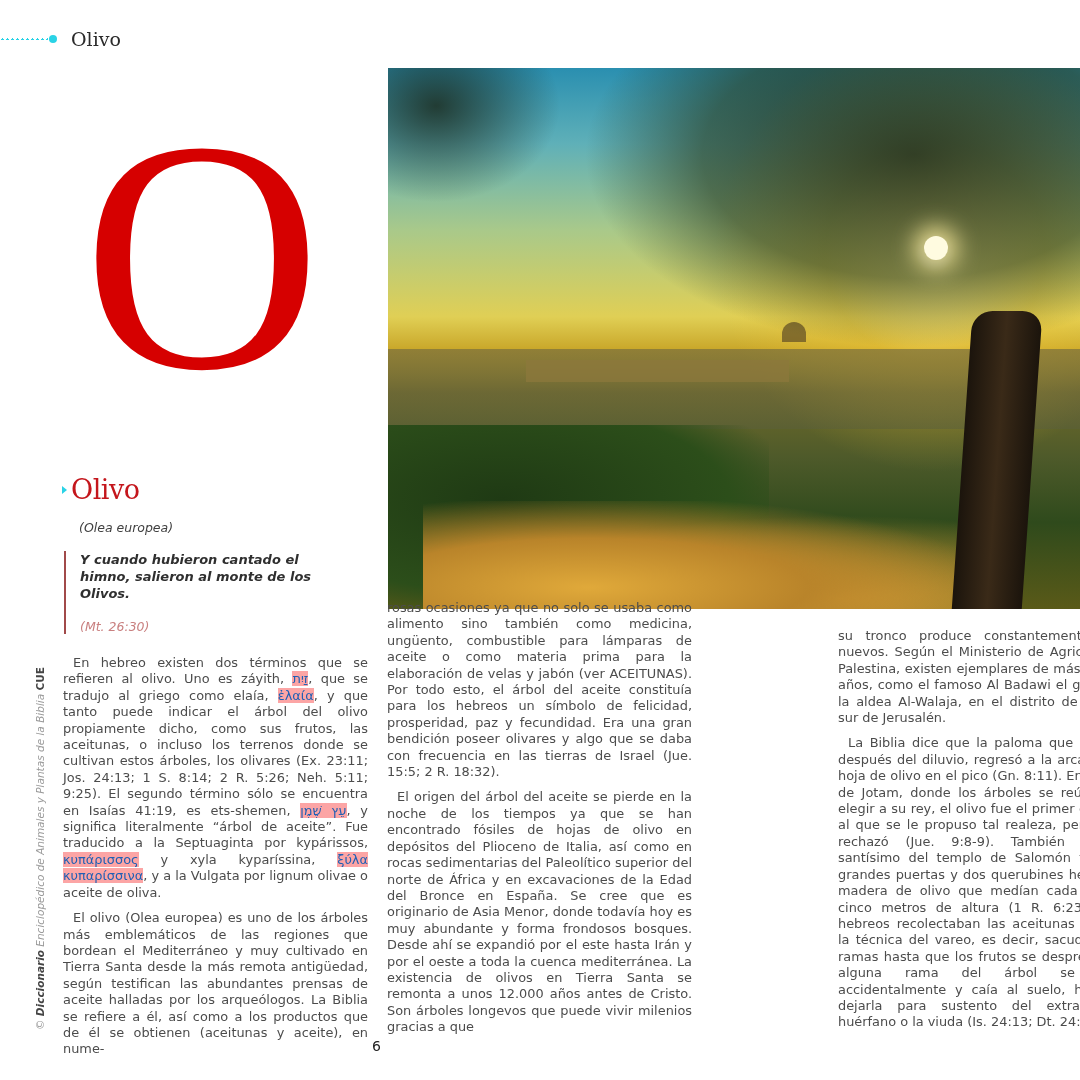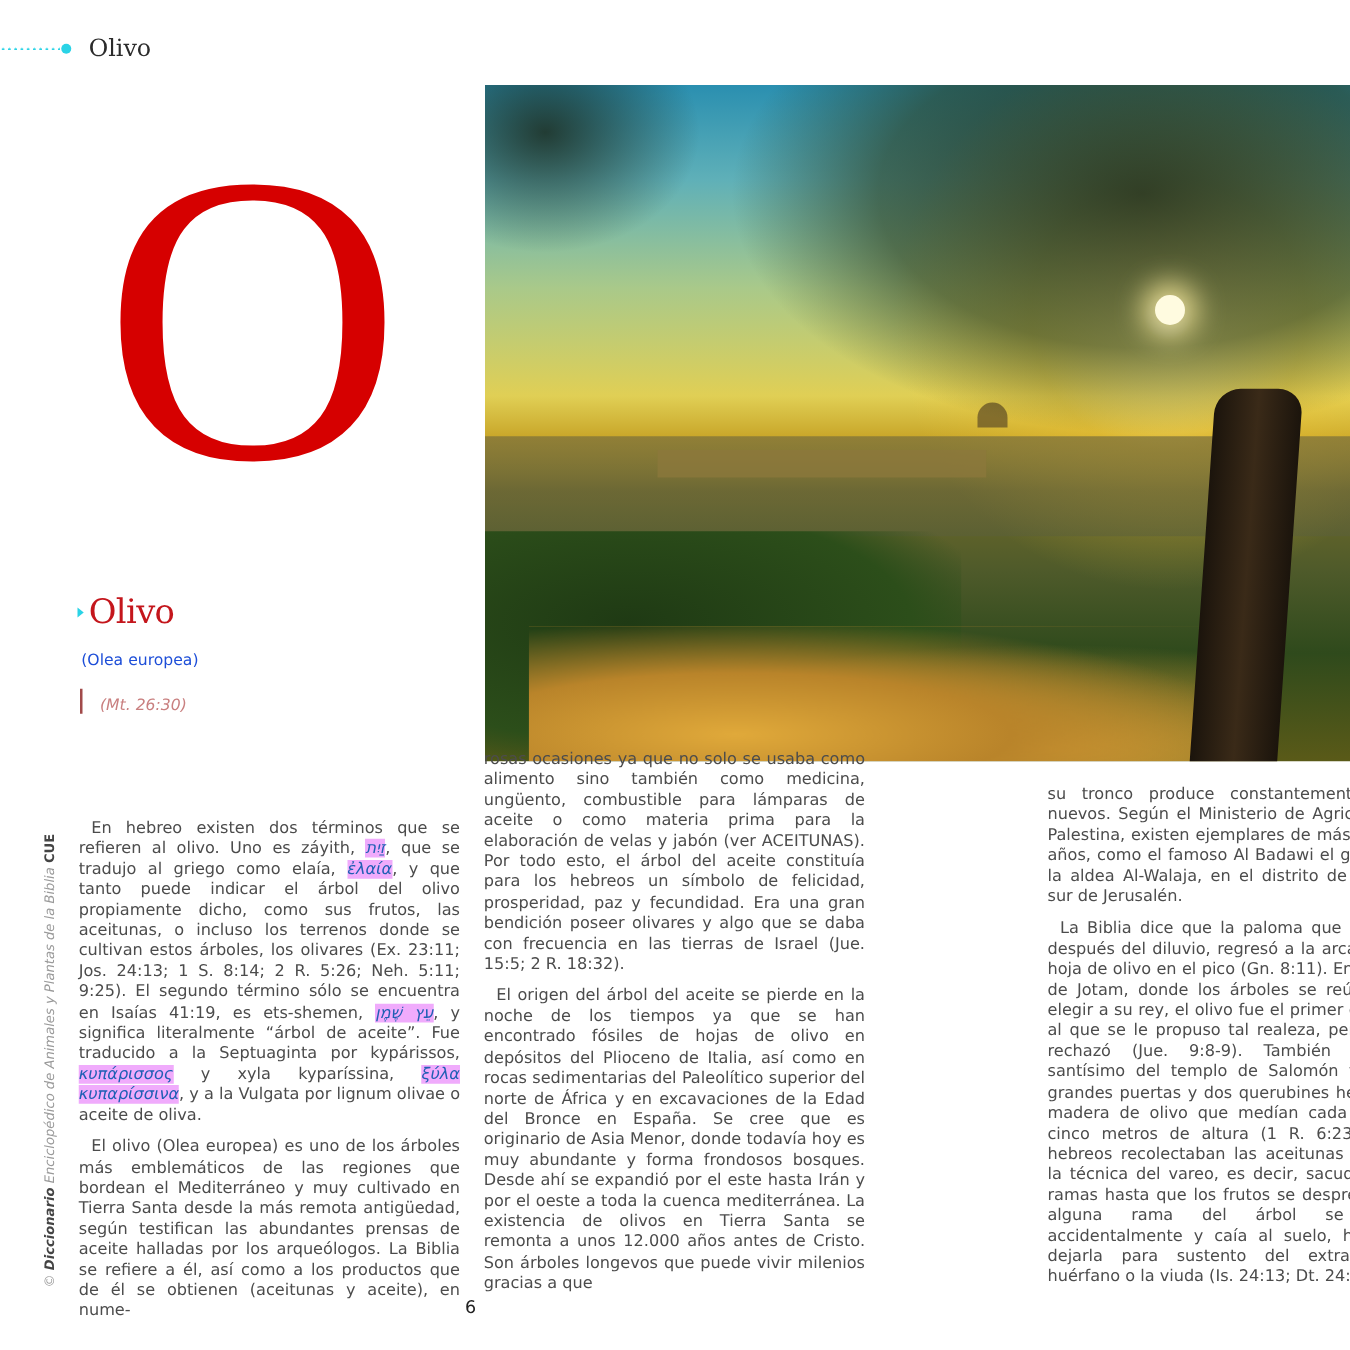--- a/index.html
+++ b/index.html
@@ -27,37 +27,37 @@
   .photo .trees-left { position: absolute; left: 0; top: 66%; width: 55%; height: 34%; background: radial-gradient(ellipse at 30% 40%, #1f3a14, #2c4e1a 60%, transparent 80%); }
   .photo .grass { position: absolute; left: 5%; bottom: 0; width: 80%; height: 20%; background: radial-gradient(ellipse at 30% 80%, #e0a93a, #b9842a 40%, transparent 75%), radial-gradient(ellipse at 75% 90%, #d9a43a, transparent 60%); }
   .photo .canopy { position: absolute; left: 28%; top: -8%; width: 80%; height: 60%; background: radial-gradient(ellipse at 60% 40%, rgba(30,40,20,0.85), rgba(40,55,25,0.6) 45%, transparent 70%); }
   .photo .canopy-left { position: absolute; left: -5%; top: -5%; width: 30%; height: 30%; background: radial-gradient(ellipse at 40% 40%, rgba(25,35,20,0.8), transparent 70%); }
   .photo .trunk { position: absolute; left: 83%; top: 45%; width: 70px; height: 56%; background: linear-gradient(90deg, #1b140c, #3a2a18 50%, #1b140c); border-radius: 20px 20px 0 0; transform: skewX(-4deg); }
   .photo .sun { position: absolute; left: 77.5%; top: 31%; width: 24px; height: 24px; border-radius: 50%; background: #fffbe0; box-shadow: 0 0 22px 10px rgba(255,240,160,0.8); }
 
   .entry-title { position: absolute; left: 62px; top: 474px; display: flex; align-items: center; }
   .entry-marker { width: 0; height: 0; border-top: 4px solid transparent; border-bottom: 4px solid transparent; border-left: 5px solid #2ad3e6; margin-right: 4px; }
   .entry-name { font-family: "DejaVu Serif", serif; font-size: 27px; color: #c4161c; letter-spacing: -0.5px; }
-  .sci-name { position: absolute; left: 65px; top: 520px; font-size: 12.5px; color: #1d4ed8; }
+  .sci-name { position: absolute; left: 79px; top: 520px; font-size: 12.5px; font-style: italic; color: #404040; }
 
   .quote { position: absolute; left: 64px; top: 551px; width: 240px; border-left: 2px solid #a14a4a; padding-left: 14px; }
   .quote-text { font-size: 13px; font-weight: bold; font-style: italic; color: #2f2f2f; line-height: 17px; }
-  .quote-ref { margin-top: 5px; font-size: 12.5px; font-style: italic; color: #c98080; }
+  .quote-ref { margin-top: 17px; font-size: 12.5px; font-style: italic; color: #c98080; }
 
   .side-credit { position: absolute; left: 34px; top: 1030px; transform-origin: left top; transform: rotate(-90deg); white-space: nowrap; font-size: 10.5px; color: #9a9a9a; }
   .side-credit b { color: #444; font-style: italic; }
   .side-credit .cue { color: #444; font-weight: bold; }
 
   .col { position: absolute; font-size: 12.9px; line-height: 16.4px; color: #4c4c4c; text-align: justify; }
   .col p { margin: 0 0 9px 0; text-indent: 10px; }
   .col p.cont { text-indent: 0; }
   .col1 { left: 63px; top: 655px; width: 305px; }
   .col2 { left: 387px; top: 600px; width: 305px; }
   .col3 { left: 838px; top: 628px; width: 305px; }
-  .hl { background: #f0abfc; color: #1f5fb4; font-style: italic; }
+  .hl { background: #fca5a5; color: #1f5fb4; }
 
   .page-num { position: absolute; left: 372px; top: 1038px; font-size: 14px; color: #222; }
 </style>
 </head>
 <body>
 
 <div class="header">
   <div class="dots"></div>
   <div class="dot-end"></div>
   <div class="header-title">Olivo</div>
@@ -77,20 +77,21 @@
   <div class="sun"></div>
 </div>
 
 <div class="entry-title">
   <span class="entry-marker"></span>
   <span class="entry-name">Olivo</span>
 </div>
 <div class="sci-name">(Olea europea)</div>
 
 <div class="quote">
+  <div class="quote-text">Y cuando hubieron cantado el himno, salieron al monte de los Olivos.</div>
   <div class="quote-ref">(Mt. 26:30)</div>
 </div>
 
 <div class="side-credit">
   <span>©</span>
   <b>Diccionario</b>
   <i>Enciclopédico de Animales y Plantas de la Biblia</i>
   <span class="cue">CUE</span>
 </div>
 

